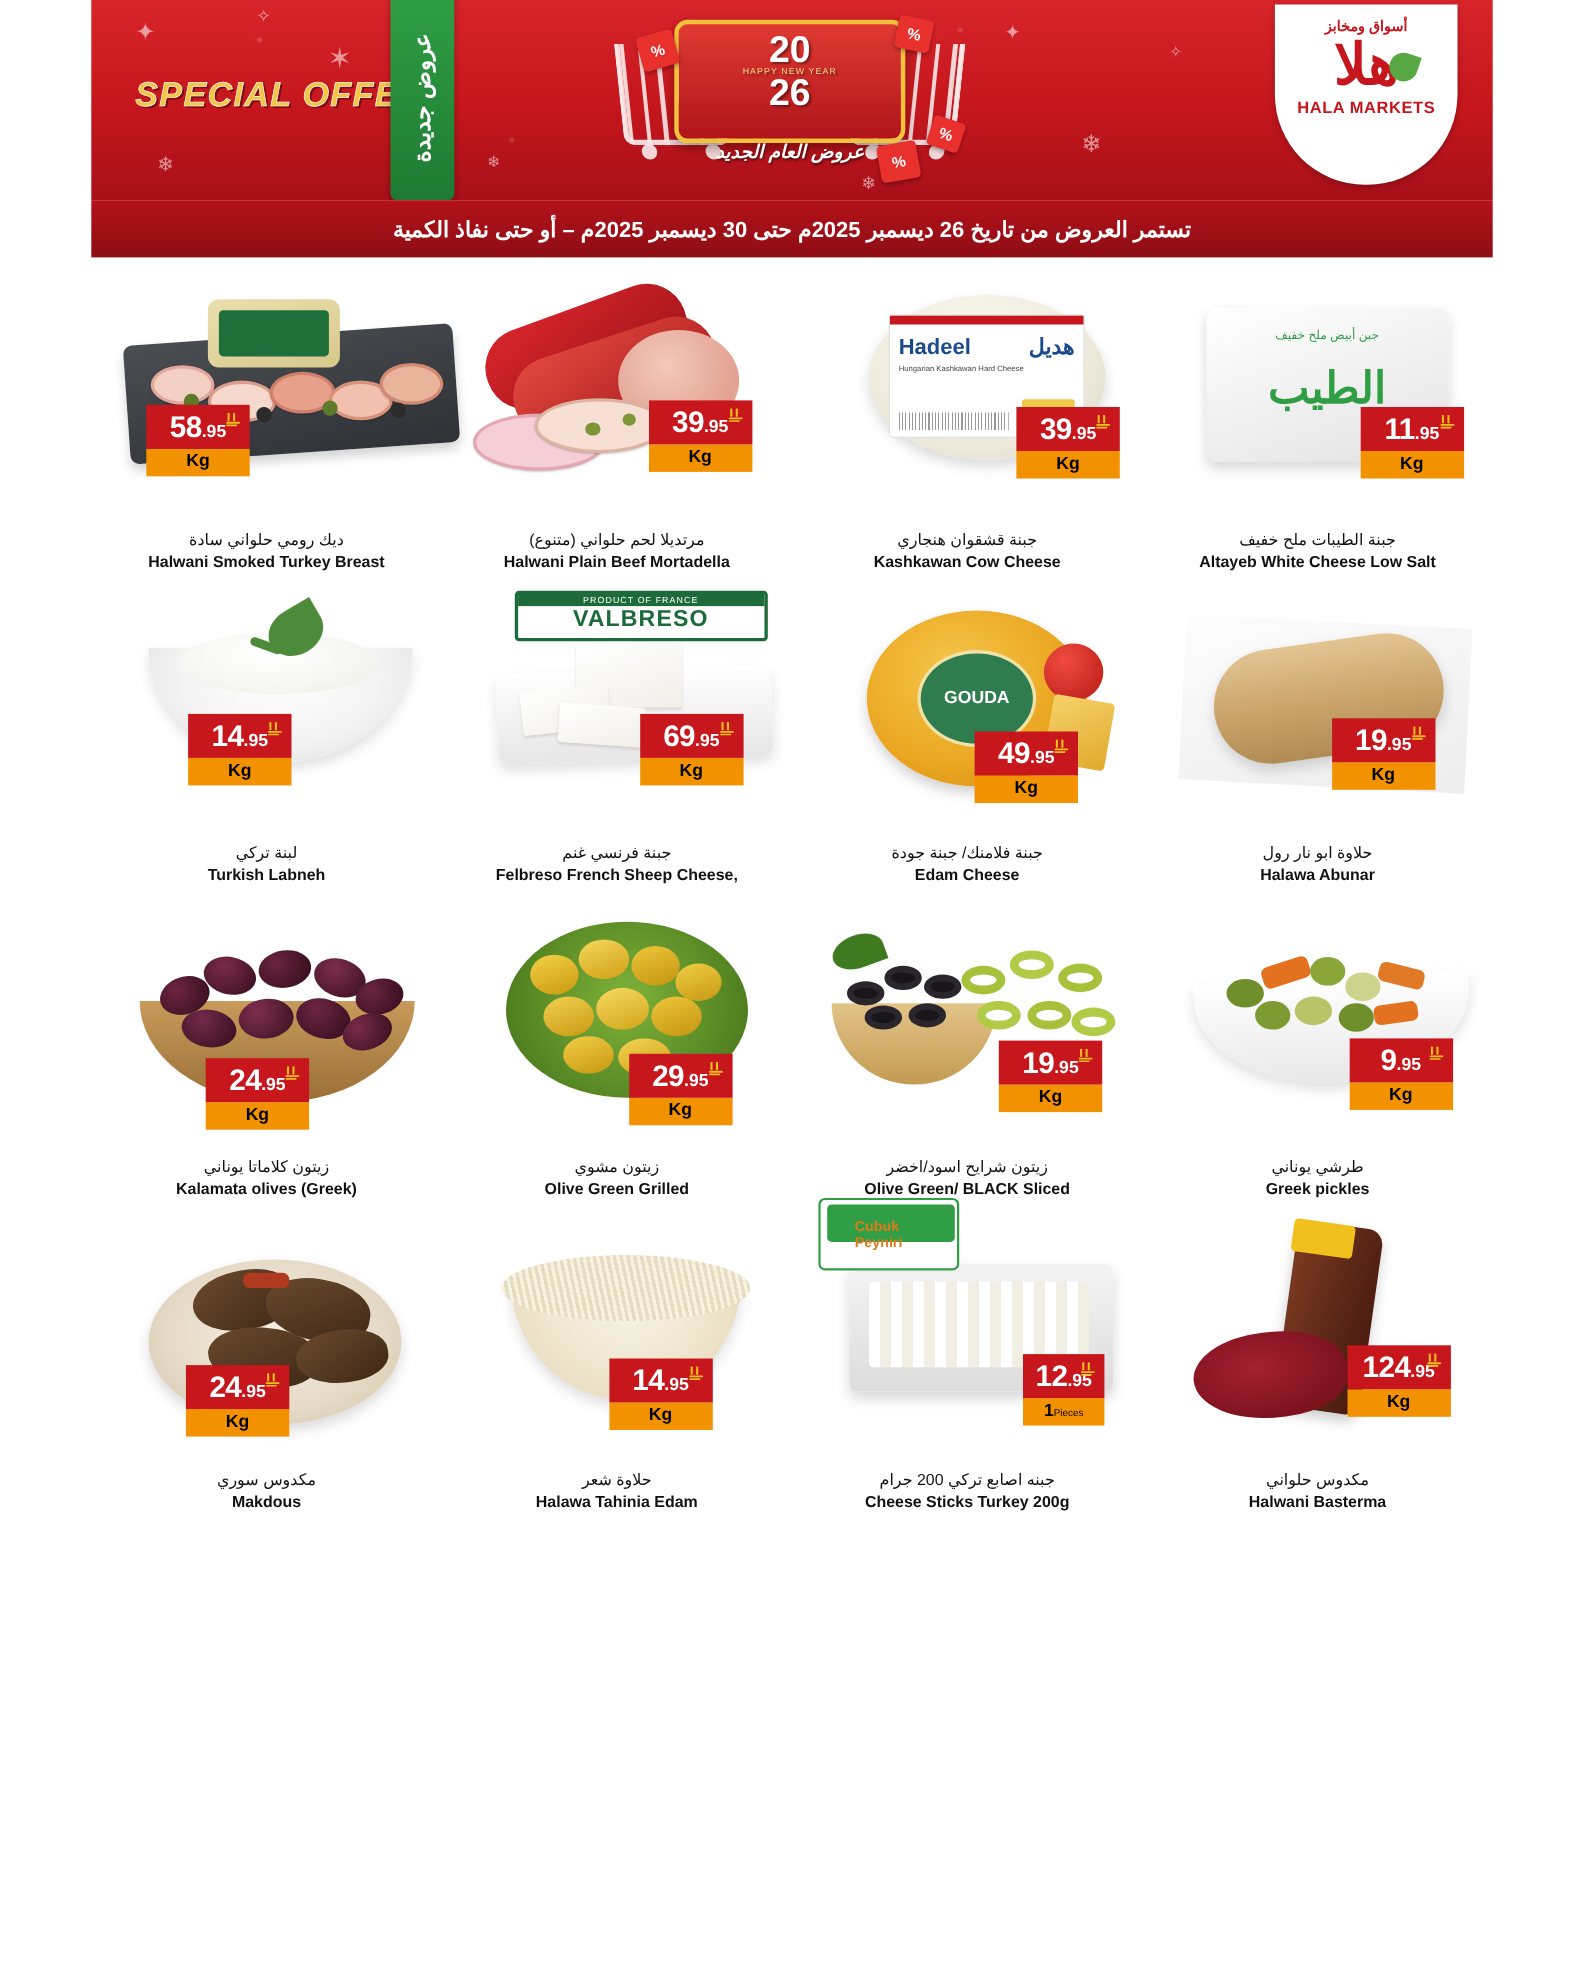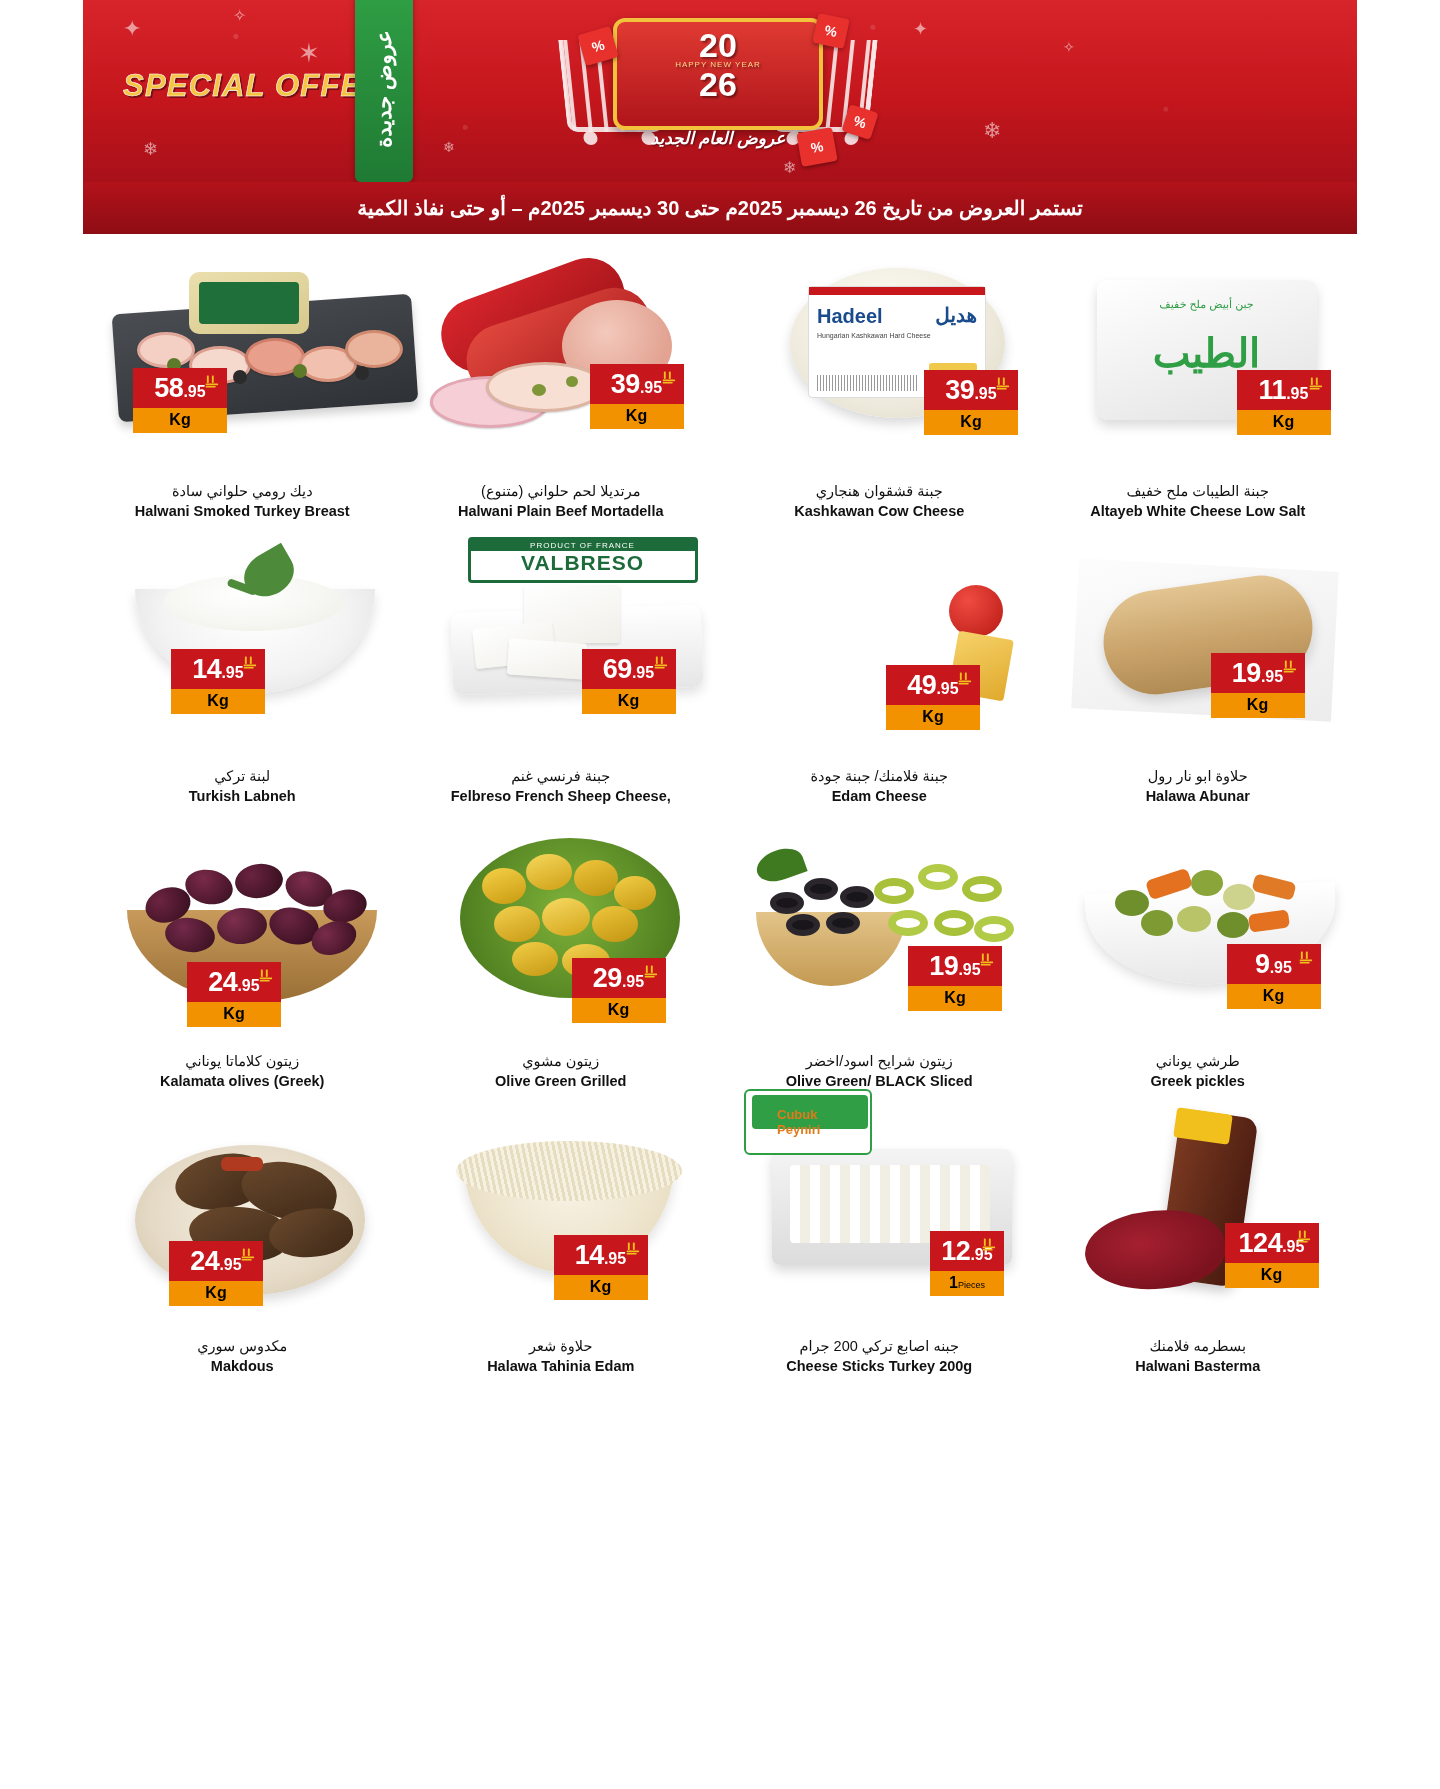--- a/index.html
+++ b/index.html
@@ -585,20 +585,26 @@
           <span>26</span>
         </div>
         <div class="badge-sub">عروض العام الجديد</div>
       </div>
       <div class="pct" style="left:28px;top:18px;width:34px;height:32px;transform:rotate(-16deg);">%</div>
       <div class="pct" style="left:262px;top:4px;width:32px;height:30px;transform:rotate(12deg);">%</div>
       <div class="pct" style="left:246px;top:118px;width:36px;height:34px;transform:rotate(-10deg);">%</div>
       <div class="pct" style="left:292px;top:96px;width:30px;height:28px;transform:rotate(18deg);">%</div>
     </div>
 
+    <div class="logo">
+      <div class="logo-ar-top">أسواق ومخابز</div>
+      <div class="logo-hala">هلا</div>
+      <div class="logo-leaf"></div>
+      <div class="logo-name">HALA MARKETS</div>
+    </div>
   </div>
 
   <div class="datebar">
     <span>تستمر العروض من تاريخ 26 ديسمبر 2025م  حتى  30 ديسمبر 2025م – أو حتى نفاذ الكمية</span>
   </div>
 
   <div class="grid">
 
     <div class="row">
 
@@ -807,20 +813,23 @@
           </div>
         </div>
         <div class="caption">
           <div class="cap-ar">جبنة فرنسي غنم</div>
           <div class="cap-en">Felbreso French Sheep Cheese,</div>
         </div>
       </div>
 
       <div class="cell">
         <div class="imgbox">
+          <div class="gouda">
+            <div class="gouda-label">GOUDA</div>
+          </div>
           <div class="tomato"></div>
           <div class="ph" style="right:20px;top:104px;width:56px;height:62px;background:linear-gradient(150deg,#f6d26a 0%,#e0a92c 100%);border-radius:4px;transform:rotate(10deg);"></div>
           <div class="price-tag" style="left:156px;top:134px;">
             <div class="price-main">
               <span class="riyal">
                 <svg viewBox="0 0 24 24" width="15" height="16">
                     <g fill="#f2c01c">
                       <rect x="3" y="3" width="3" height="12" rx="1"></rect>
                       <rect x="11" y="3" width="3" height="12" rx="1"></rect>
                       <rect x="1" y="16" width="20" height="2.6" rx="1"></rect>
@@ -1151,20 +1160,20 @@
                   </svg>
               </span>
               <span class="price-int">124</span><span class="price-dec">.95</span>
             </div>
             <div class="price-unit">
               <span>Kg</span><span class="sub"></span>
             </div>
           </div>
         </div>
         <div class="caption">
-          <div class="cap-ar">بسطرمه فلامنك</div>
+          <div class="cap-ar">مكدوس حلواني</div>
           <div class="cap-en">Halwani Basterma</div>
         </div>
       </div>
     </div>
 
   </div>
 </div>
 
 </body></html>

